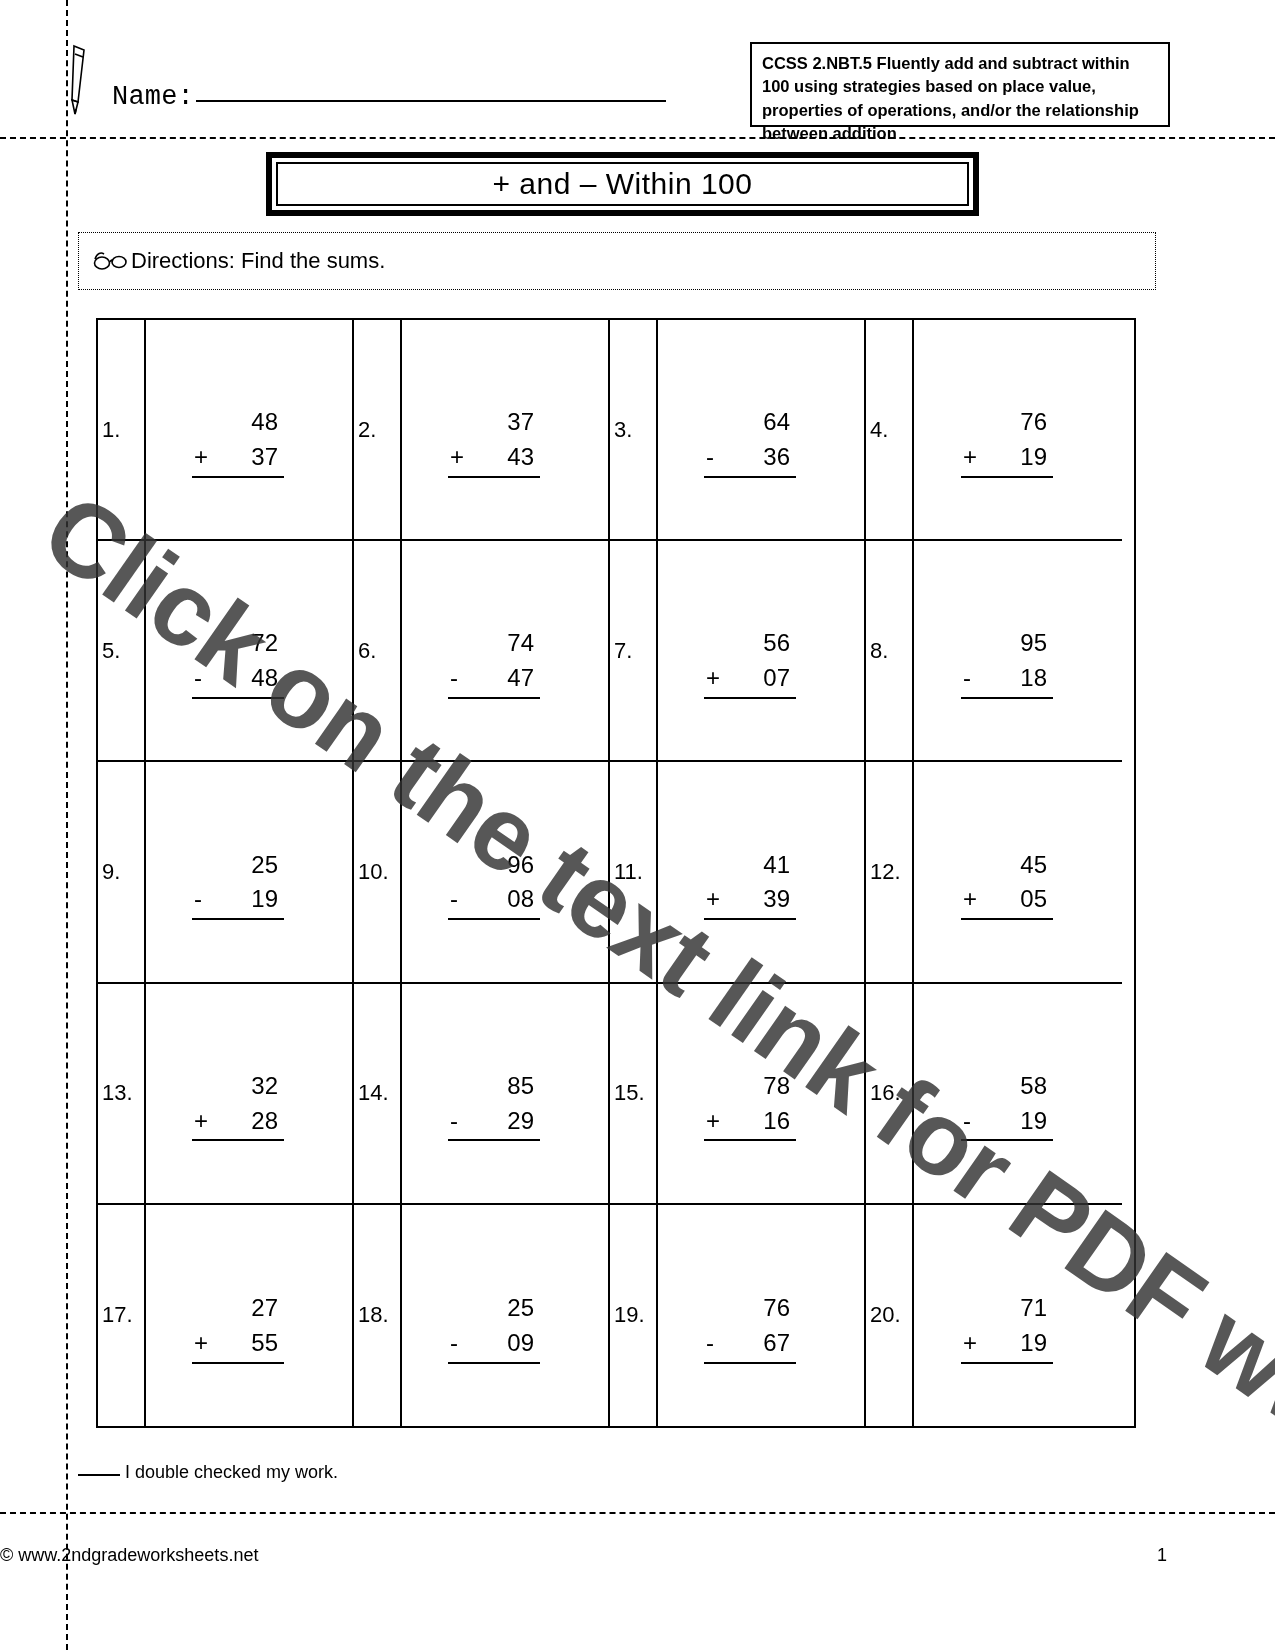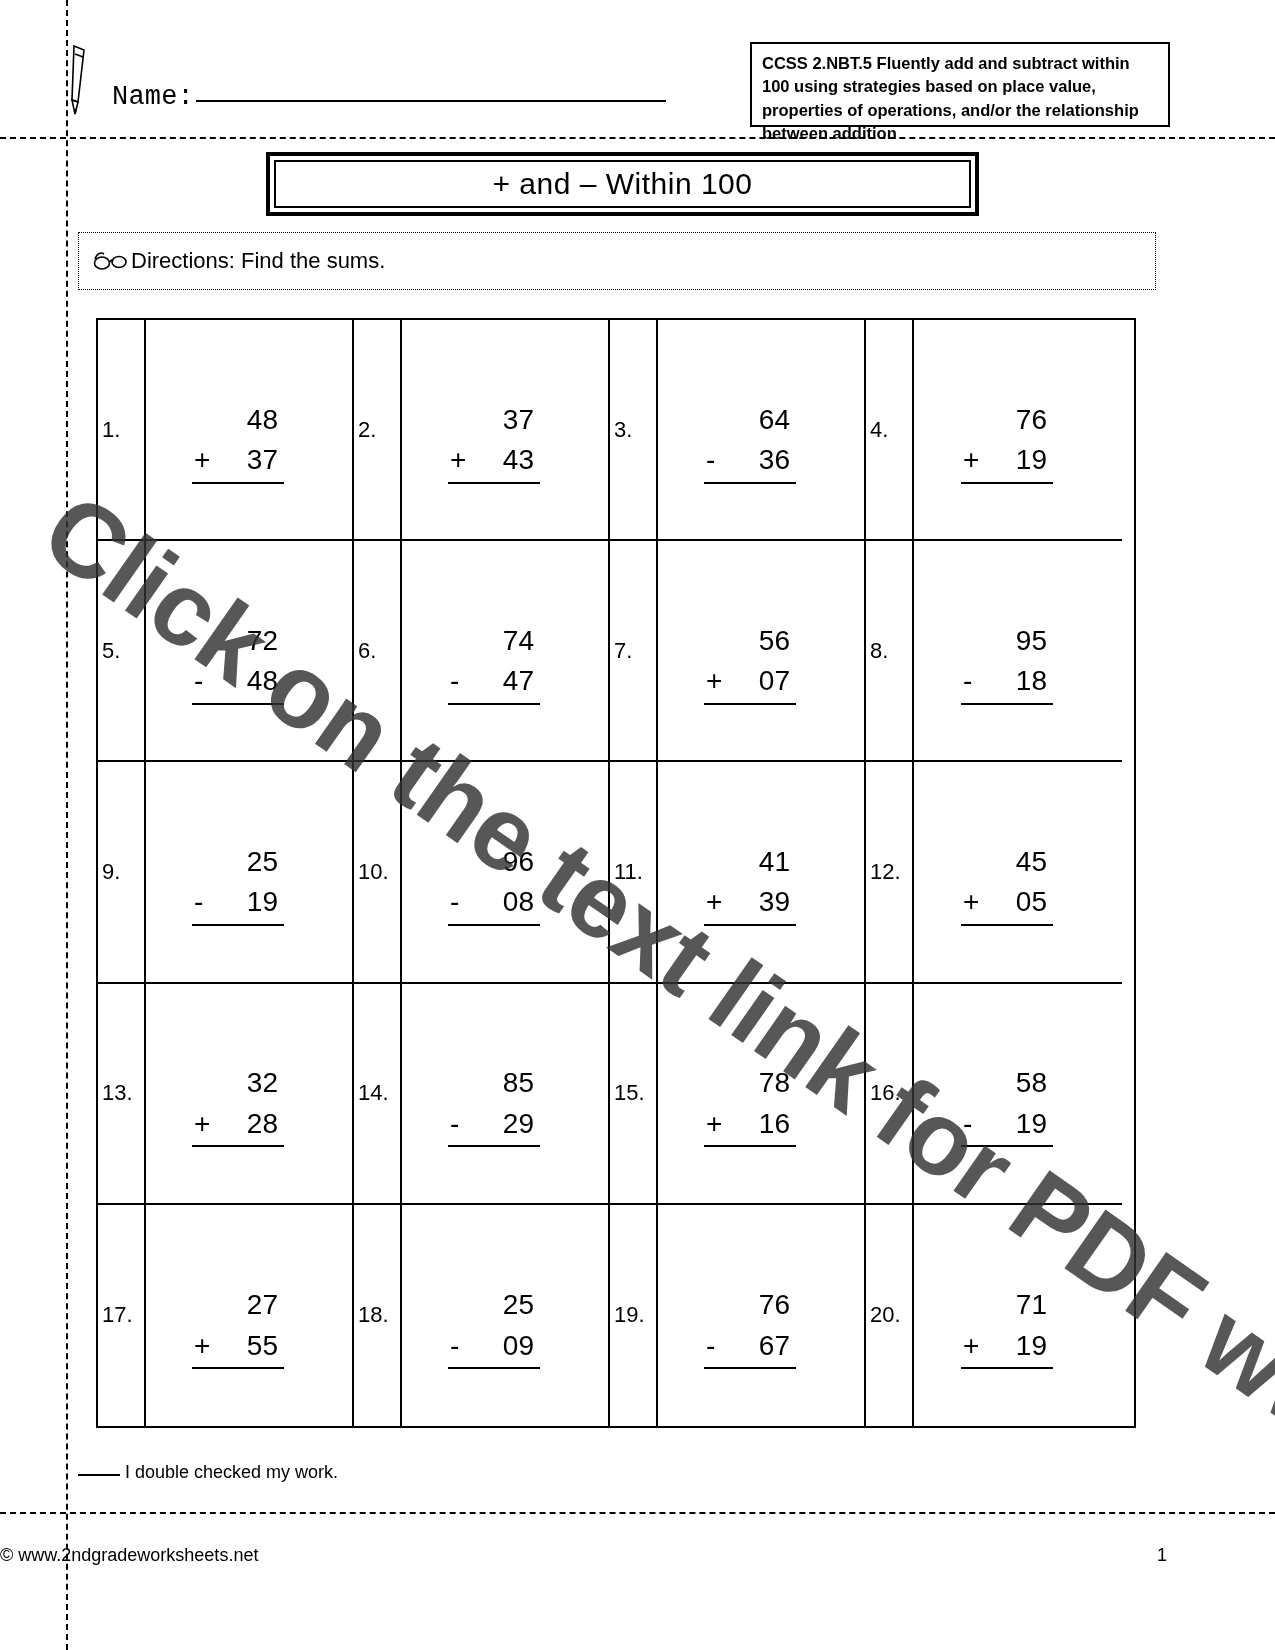--- a/index.html
+++ b/index.html
@@ -82,21 +82,21 @@
     text-align: left;
   }
 
   
   .title-outer {
     position: absolute;
     left: 266px;
     top: 152px;
     width: 713px;
     height: 64px;
-    border: 4px solid #000000;
+    border: 6px solid #000000;
     box-sizing: border-box;
   }
   .title-inner {
     position: absolute;
     left: 4px;
     top: 4px;
     right: 4px;
     bottom: 4px;
     border: 2px solid #000;
     box-sizing: border-box;
@@ -154,21 +154,21 @@
     justify-content: flex-start;
     padding-left: 4px;
     font-size: 22px;
   }
   .prob-cell {
     display: flex;
     align-items: center;
     justify-content: center;
   }
   .problem {
-    font-size: 28px;
+    font-size: 24px;
     line-height: 1.45;
     text-align: right;
     min-width: 92px;
     margin-right: 22px;
     margin-top: 24px;
   }
   .problem .top {
     display: block;
     padding-right: 6px;
   }

